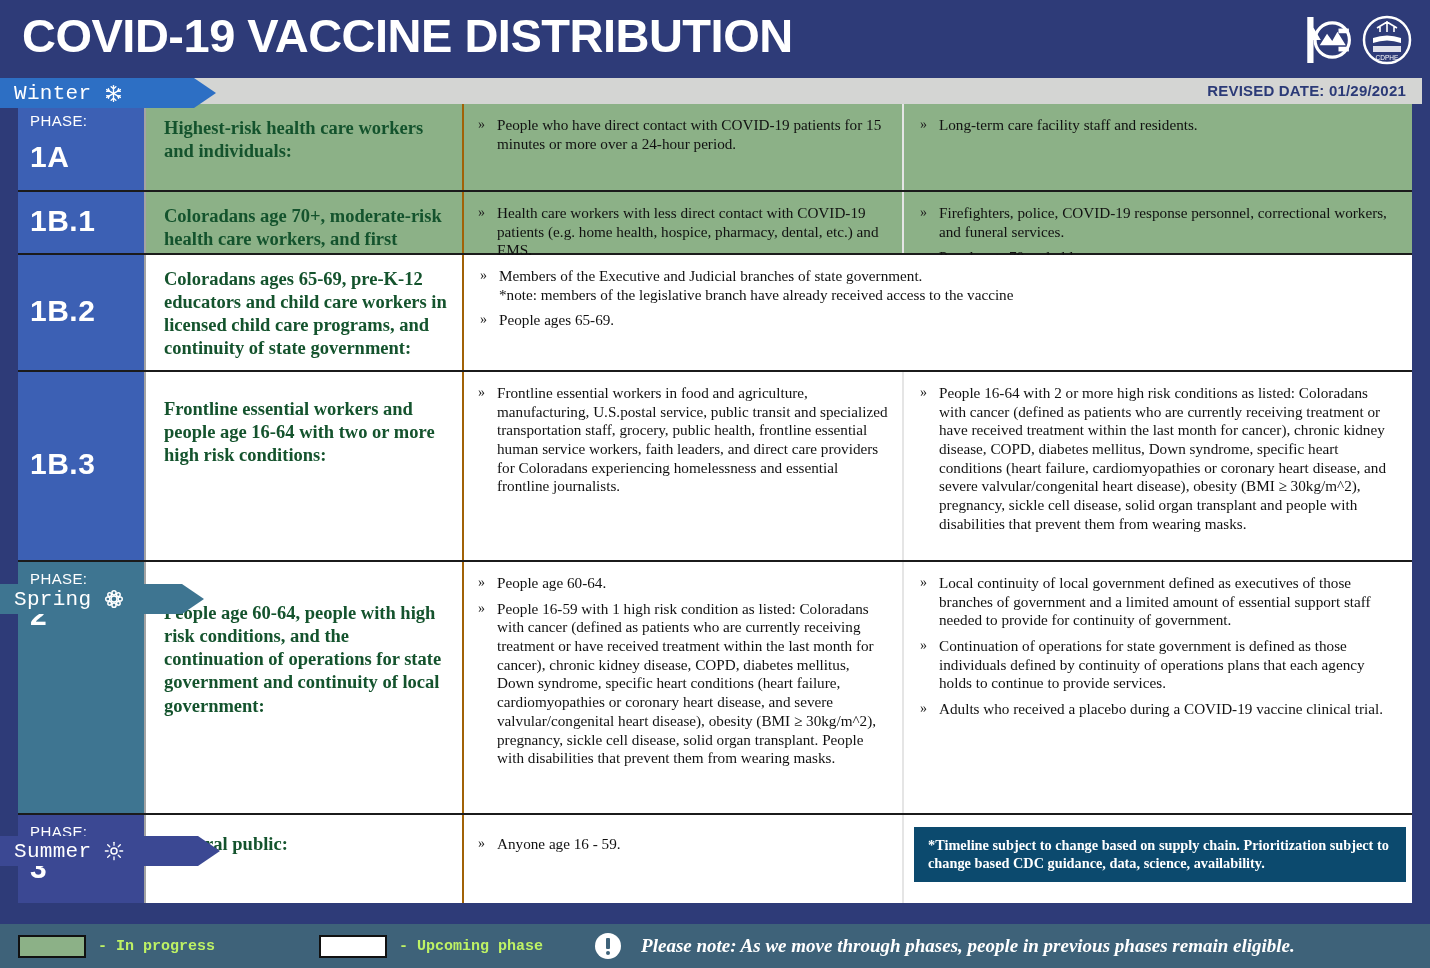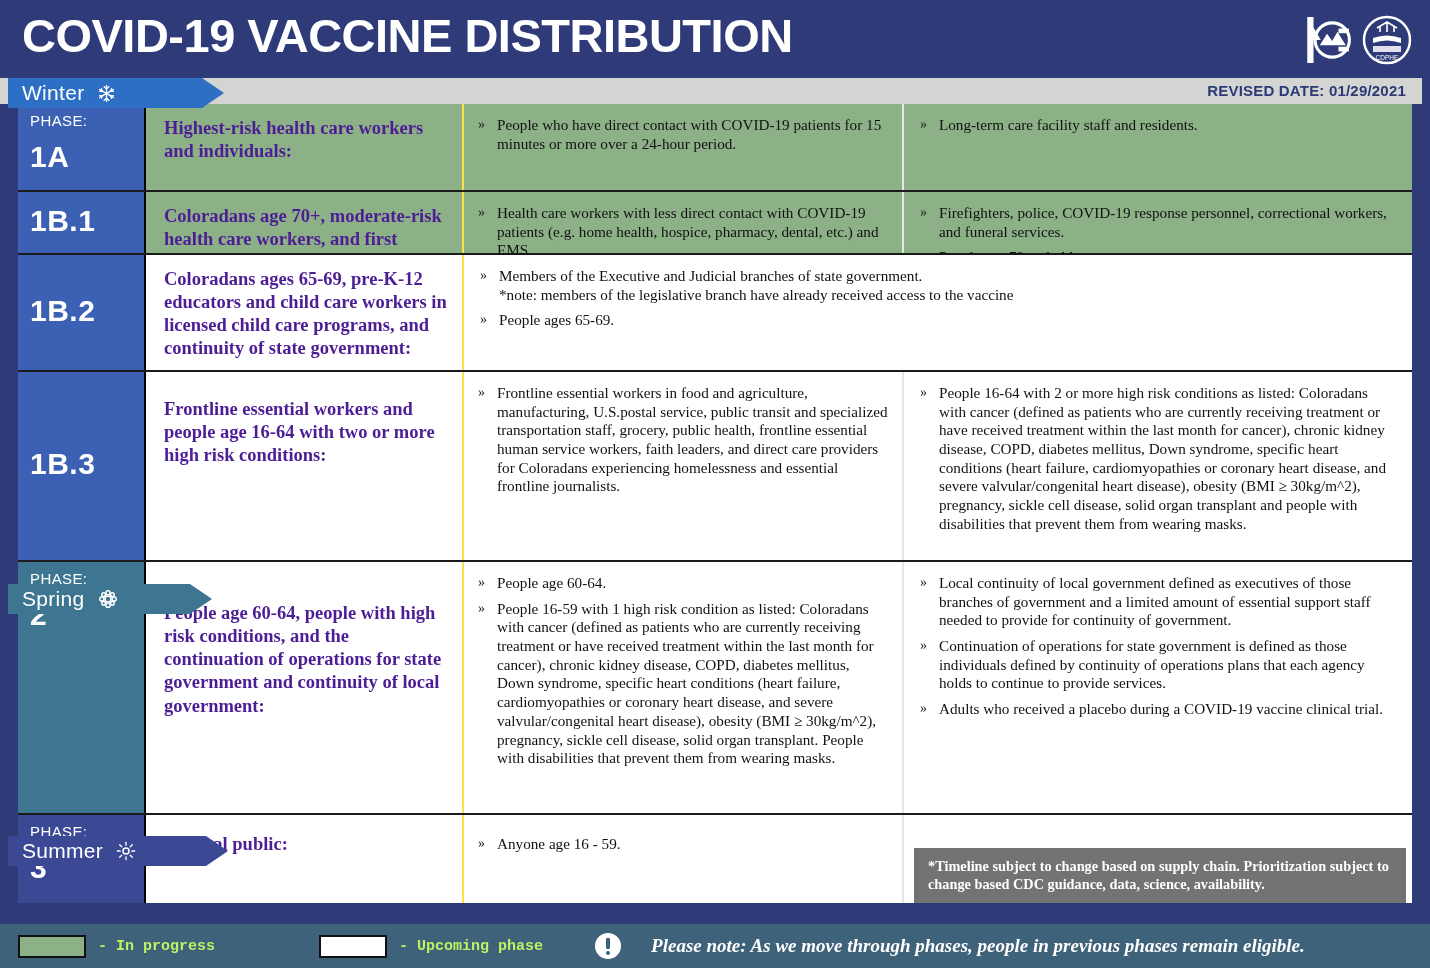--- a/index.html
+++ b/index.html
@@ -31,63 +31,62 @@
   .revdate{
     position:absolute;right:16px;top:4px;
     font-family:"Liberation Sans",sans-serif;
     font-weight:bold;font-size:15px;color:#2b3a77;letter-spacing:0.2px;
   }
 
   
   .ribbon{
     position:absolute;height:30px;display:flex;align-items:center;
     padding-left:14px;padding-right:34px;
-    color:#fff;font-family:Liberation Sans, sans-serif;
+    color:#fff;font-family:Liberation Mono, monospace;
     font-size:21px;letter-spacing:0.3px;
     z-index:40;
     clip-path:polygon(0 0, calc(100% - 22px) 0, 100% 50%, calc(100% - 22px) 100%, 0 100%);
-    margin-left:8px;
   }
   .ribbon .rib-label{display:inline-block;}
   .ribbon .rib-icon{display:inline-block;margin-left:13px;line-height:0;}
   .ribbon-winter{left:0;top:78px;width:168px;background:#2d6fc4;}
   .ribbon-spring{left:0;top:584px;width:156px;background:#3e7591;}
   .ribbon-summer{left:0;top:836px;width:172px;background:#3b4893;}
 
   
   .rail{position:absolute;left:0;top:104px;width:18px;height:814px;background:#2e3b78;z-index:30;}
 
   
   .table{position:absolute;left:18px;top:104px;width:1394px;height:814px;}
   .row{display:flex;width:100%;box-sizing:border-box;border-bottom:2px solid #1b1b1b;}
   .row:last-child{border-bottom:none;}
 
   .c-phase{
     width:128px;flex:0 0 128px;box-sizing:border-box;
     position:relative;color:#ffffff;
     font-family:"Liberation Sans",sans-serif;
-    border-right:2px solid #000000;
+    border-right:2px solid #a3a3a3;
   }
   .c-phase.win{background:#3c60b4;}
   .c-phase.spr{background:#3e7591;}
   .c-phase.sum{background:#3b4893;}
   .phase-word{
     position:absolute;left:12px;top:8px;font-size:15px;letter-spacing:0.4px;
   }
   .phase-num{
     position:absolute;left:12px;font-size:30px;font-weight:bold;letter-spacing:0.5px;
   }
   .phase-num.with-word{top:36px;}
   .phase-num.no-word{top:50%;transform:translateY(-55%);}
 
   .c-group{
     width:318px;flex:0 0 318px;box-sizing:border-box;
     padding:13px 14px 10px 18px;
-    font-weight:bold;font-size:18.5px;line-height:1.25;color:#4c1d95;
-    border-right:2px solid #fde047;
+    font-weight:bold;font-size:18.5px;line-height:1.25;color:#14532d;
+    border-right:2px solid #a16207;
   }
   .c-mid{
     width:440px;flex:0 0 440px;box-sizing:border-box;
     padding:12px 14px 10px 12px;
     border-right:2px solid #e5e5e5;
   }
   .c-right{
     flex:1 1 auto;box-sizing:border-box;
     padding:12px 14px 10px 14px;
     position:relative;
@@ -102,22 +101,22 @@
     font-size:15.2px;line-height:1.23;color:#111;
   }
   ul.blist li:last-child{margin-bottom:0;}
   ul.blist li::before{
     content:"\00BB";position:absolute;left:2px;top:0px;font-size:14px;color:#222;
   }
   .sub-note{display:block;}
 
   
   .disclaimer{
-    position:absolute;right:6px;bottom:0;width:492px;
-    background:#737373;color:#fff;
+    position:absolute;right:6px;bottom:21px;width:492px;
+    background:#0c4a6e;color:#fff;
     padding:9px 12px 10px 14px;box-sizing:border-box;
     font-weight:bold;font-size:14.3px;line-height:1.27;
   }
 
   
   .footer{
     position:absolute;left:0;top:924px;width:1430px;height:44px;
     background:#3e6279;display:flex;align-items:center;
   }
   .swatch{
@@ -136,21 +135,21 @@
   }
   .excl::before{
     content:"";position:absolute;left:50%;top:5px;transform:translateX(-50%);
     width:4px;height:11px;background:#3e6279;border-radius:1px;
   }
   .excl::after{
     content:"";position:absolute;left:50%;top:18px;transform:translateX(-50%);
     width:4px;height:4px;background:#3e6279;border-radius:50%;
   }
   .note{
-    margin-left:30px;font-style:italic;font-weight:bold;
+    margin-left:20px;font-style:italic;font-weight:bold;
     font-size:19px;color:#ffffff;white-space:nowrap;
   }
 </style>
 </head>
 <body>
 
 <div class="page">
 
   <div class="header">
     <div class="title">COVID-19 VACCINE DISTRIBUTION</div>

